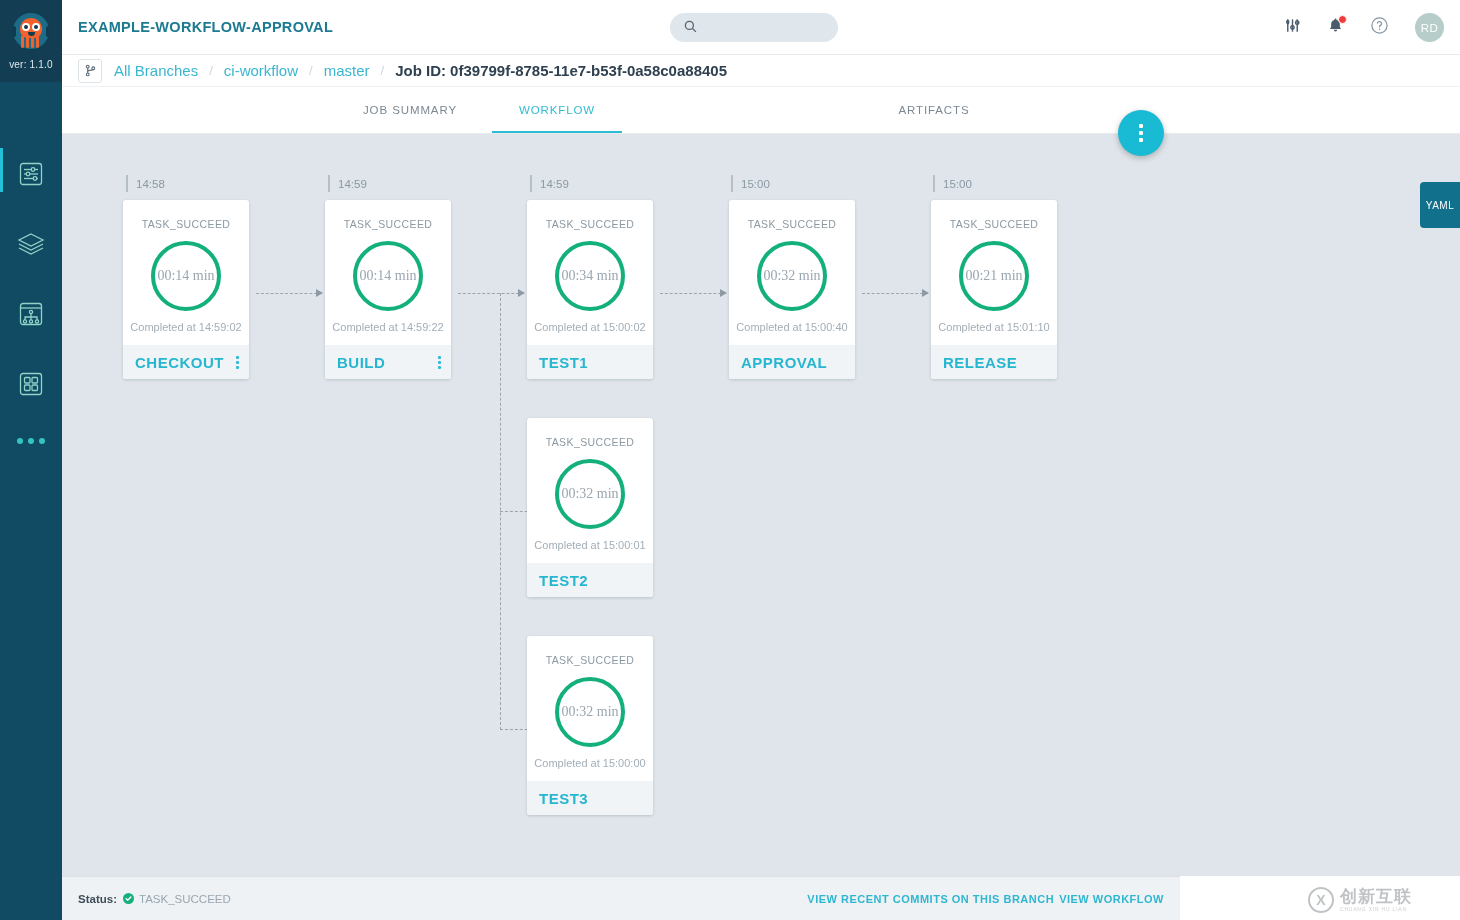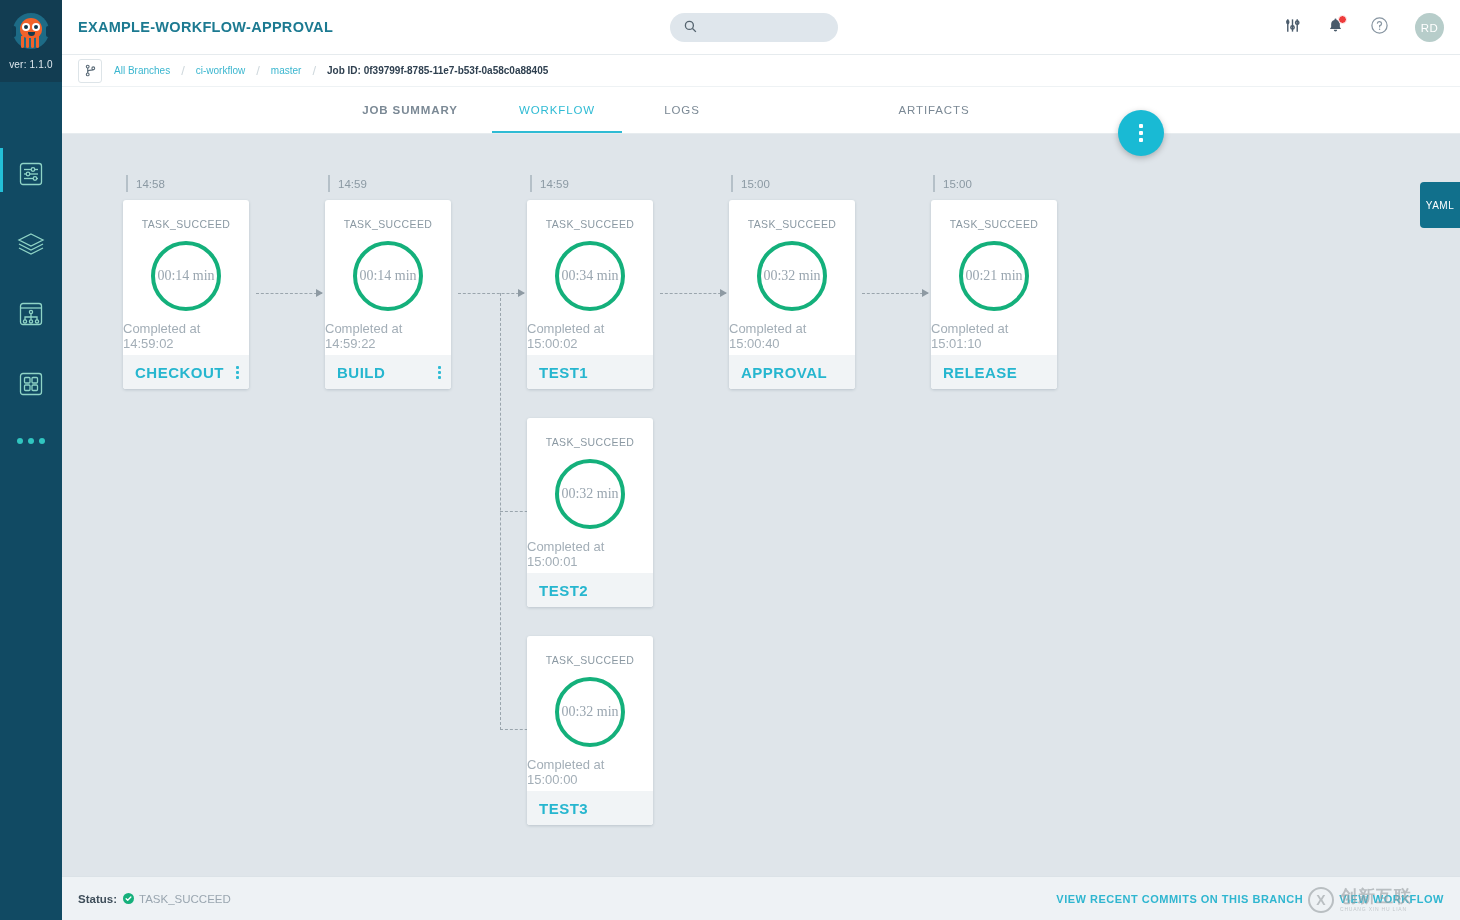--- a/index.html
+++ b/index.html
@@ -88,21 +88,21 @@
   
   .crumbbar {
     position:absolute; left:62px; top:55px; width:1398px; height:32px;
     background:#fff; display:flex; align-items:center; padding-left:16px;
     border-bottom:1px solid #eef2f4;
   }
   .branch-btn {
     width:24px; height:24px; border:1px solid #dde4e8; border-radius:3px;
     display:flex; align-items:center; justify-content:center; margin-right:12px;
   }
-  .crumb { color:#3ab6cf; font-size:10px; }
+  .crumb { color:#3ab6cf; font-size:15px; }
   .crumb.static { color:#2f4050; font-weight:bold; }
   .crumb-sep { color:#cfd8dd; font-size:13px; margin:0 11px; }
 
   
   .tabbar {
     position:absolute; left:62px; top:87px; width:1398px; height:47px;
     background:#fff; display:flex; align-items:flex-end; border-bottom:1px solid #e7ecef;
   }
   .tab {
     position:absolute; bottom:0; height:47px; display:flex; align-items:center; justify-content:center;
@@ -147,21 +147,21 @@
   .card-body { padding:18px 0 0; display:flex; flex-direction:column; align-items:center; }
   .card-state { font-size:10.5px; color:#8b99a3; letter-spacing:.4px; }
   .ring { width:70px; height:70px; margin:11px 0 10px; position:relative; }
   .ring .circ {
     position:absolute; inset:0; border-radius:50%; border:4px solid #14b07b;
   }
   .ring .dur {
     position:absolute; inset:0; display:flex; align-items:center; justify-content:center;
     font-size:14px; color:#9aa6b0;font-family:Liberation Serif, serif;
   }
-  .card-done { font-size:13px; color:#a3aeb7; padding-bottom:4px; }
+  .card-done { font-size:11px; color:#a3aeb7; padding-bottom:12px; }
   .card-foot {
     height:34px; background:#f1f4f6; border-radius:0 0 3px 3px;
     display:flex; align-items:center; justify-content:space-between;
     padding:0 10px 0 12px;
   }
   .card-name { color:#26b6cf; font-size:15px; font-weight:bold; letter-spacing:.5px; }
   .kebab { display:flex; flex-direction:column; gap:2px; }
   .kebab i { width:3px; height:3px; background:#2fbbd4; display:block; border-radius:1px; }
 
   .arrow { position:absolute; height:1px; z-index:5; }
@@ -179,32 +179,32 @@
   }
   .branch-stub { position:absolute; z-index:5; height:1px; }
   .branch-stub .line { position:absolute; inset:0; border-top:1px dashed #9aa5ad; }
   .branch-stub .head {
     position:absolute; right:-1px; top:-4px; width:0; height:0;
     border-left:7px solid #8e9aa3; border-top:4px solid transparent; border-bottom:4px solid transparent;
   }
 
   
   .statusbar {
-    position:absolute; left:62px; top:876px; width:1398px; height:44px;
+    position:absolute; left:62px; top:876px; width:1118px; height:44px;
     background:#eef2f5; border-top:1px solid #dbe2e7;
     display:flex; align-items:center;
   }
   .st-label { margin-left:16px; font-size:11.5px; color:#3f4e5a; font-weight:bold; }
   .st-check {
     width:11px; height:11px; border-radius:50%; background:#15b07b; margin:0 5px 0 6px;
     display:flex; align-items:center; justify-content:center;
   }
   .st-check svg { display:block; }
   .st-value { font-size:11.5px; color:#9aa6b0; }
-  .st-links { margin-left:auto; display:flex; align-items:center; gap:36px; padding-right:16px; }
+  .st-links { margin-left:auto; display:flex; align-items:center; gap:5px; padding-right:16px; }
   .st-link { color:#2fb6d0; font-size:11px; letter-spacing:.5px; font-weight:bold; }
 
   .watermark {
     position:absolute; right:0px; top:879px; width:200px; height:41px;
     display:flex; align-items:center; justify-content:center; gap:6px;
     opacity:.62; z-index:60; pointer-events:none;
   }
   .wm-logo { width:26px; height:26px; border-radius:50%; border:2px solid #9aa0a4; display:flex; align-items:center; justify-content:center; color:#9aa0a4; font-size:14px; font-weight:bold;}
   .wm-text { display:flex; flex-direction:column; line-height:1; }
   .wm-cn { font-size:17px; color:#9aa0a4; font-weight:bold; letter-spacing:1px; }
@@ -348,23 +348,22 @@
     <span class="crumb">All Branches</span>
     <span class="crumb-sep">/</span>
     <span class="crumb">ci-workflow</span>
     <span class="crumb-sep">/</span>
     <span class="crumb">master</span>
     <span class="crumb-sep">/</span>
     <span class="crumb static">Job ID: 0f39799f-8785-11e7-b53f-0a58c0a88405</span>
   </div>
 
   <div class="tabbar" id="tabbar">
-      <div class="tab" style="left: 283px; width: 130px; font-weight: bold;">JOB SUMMARY</div>
+      <div class="tab" style="left: 283px; width: 130px;">JOB SUMMARY</div>
       <div class="tab active" style="left: 430px; width: 130px;">WORKFLOW</div>
-      <div class="tab" style="left: 555px; width: 130px;">LOGS</div>
       <div class="tab" style="left: 807px; width: 130px;">ARTIFACTS</div>
     </div>
 
   <div class="fab">
     <span style="display:flex;flex-direction:column;gap:3px;">
       <i style="width:4px;height:4px;border-radius:1px;background:#fff;display:block;"></i>
       <i style="width:4px;height:4px;border-radius:1px;background:#fff;display:block;"></i>
       <i style="width:4px;height:4px;border-radius:1px;background:#fff;display:block;"></i>
     </span>
   </div>

